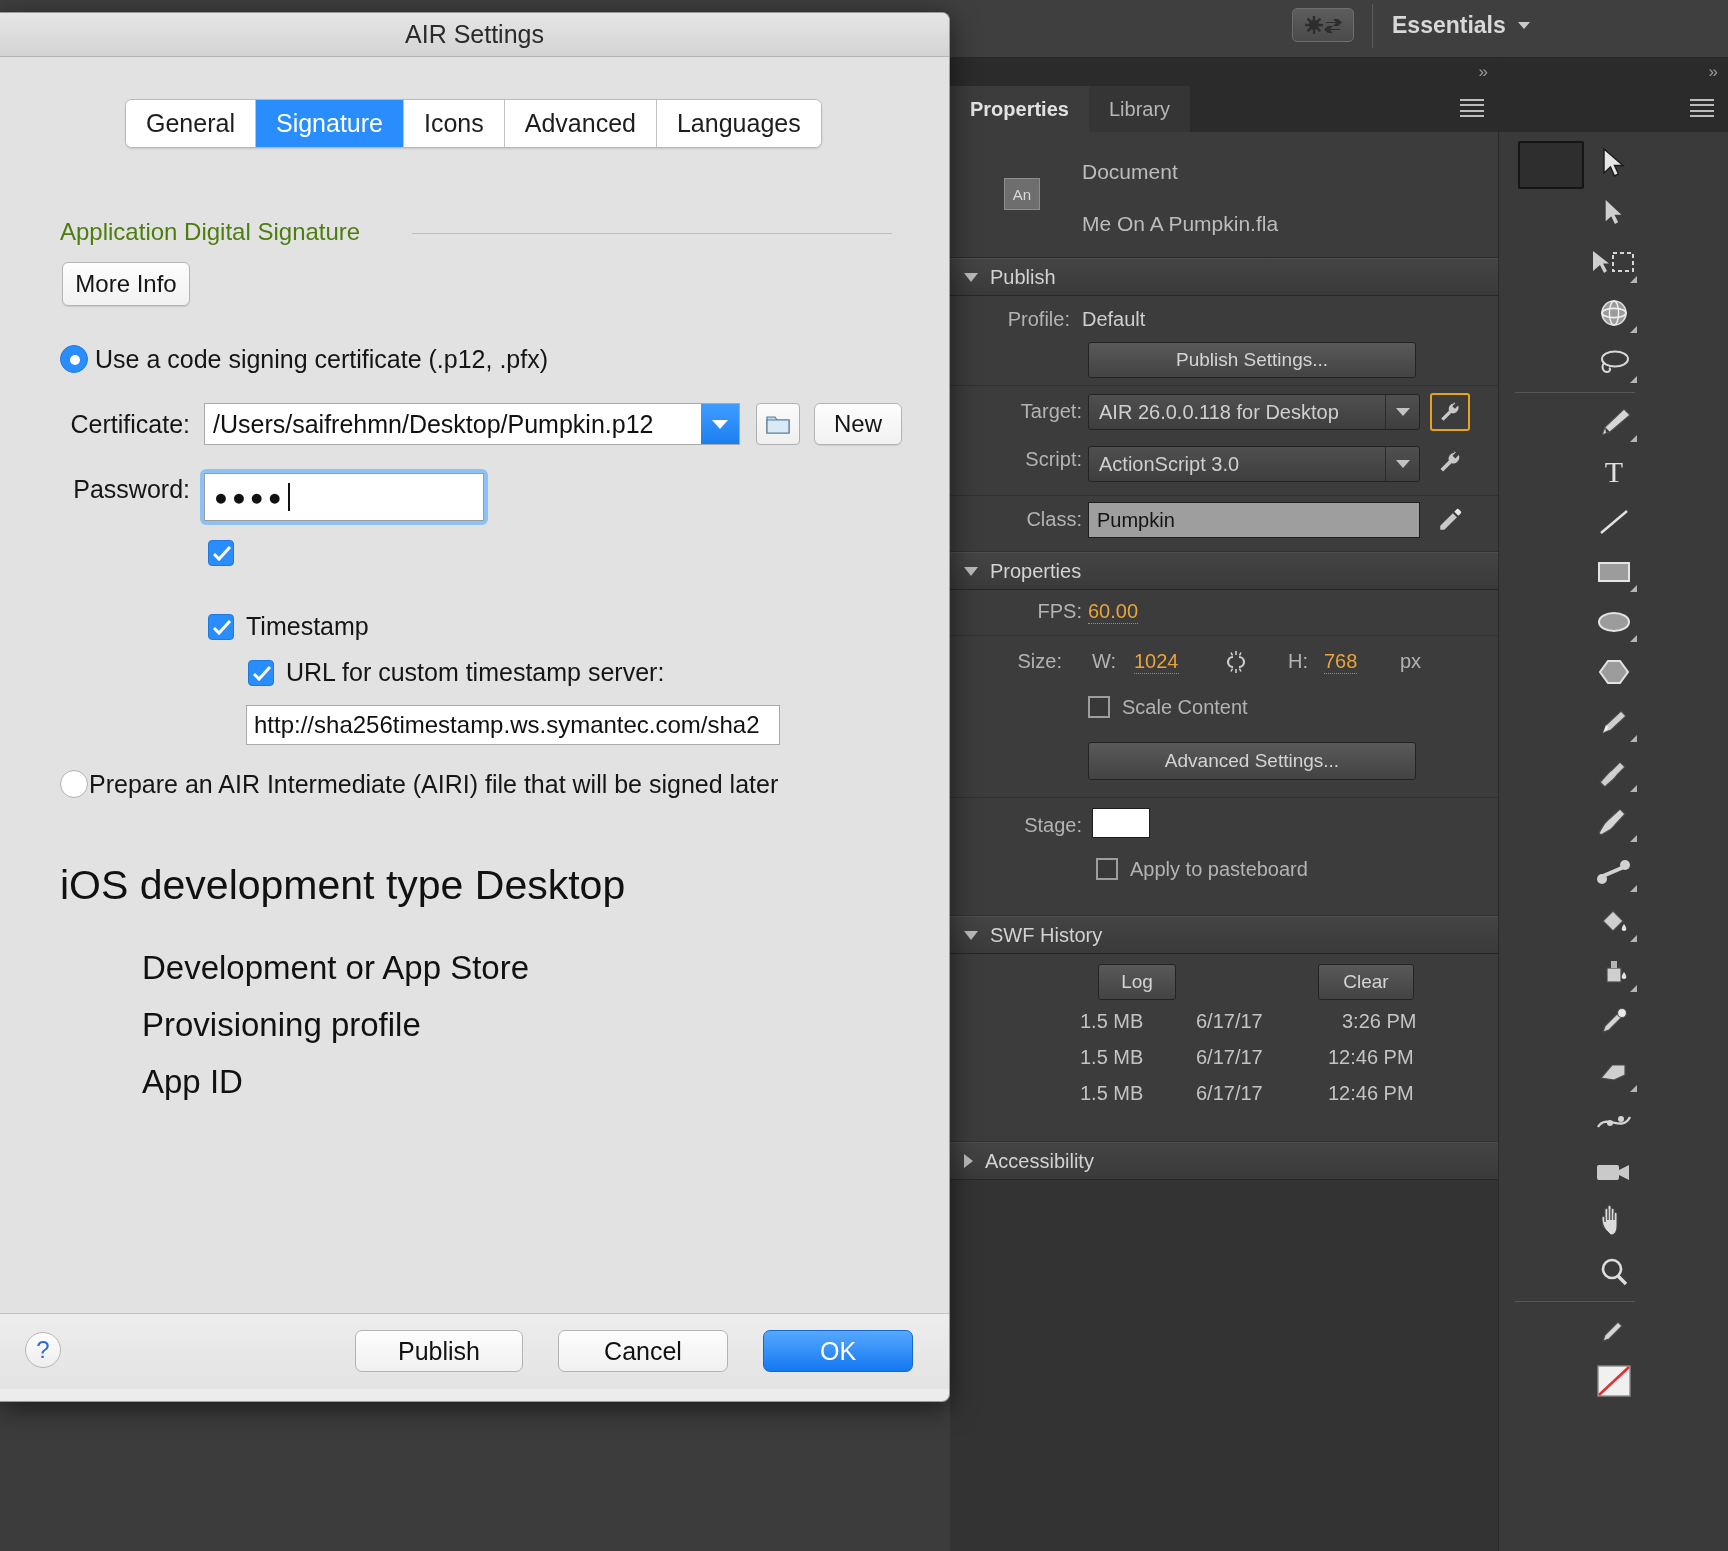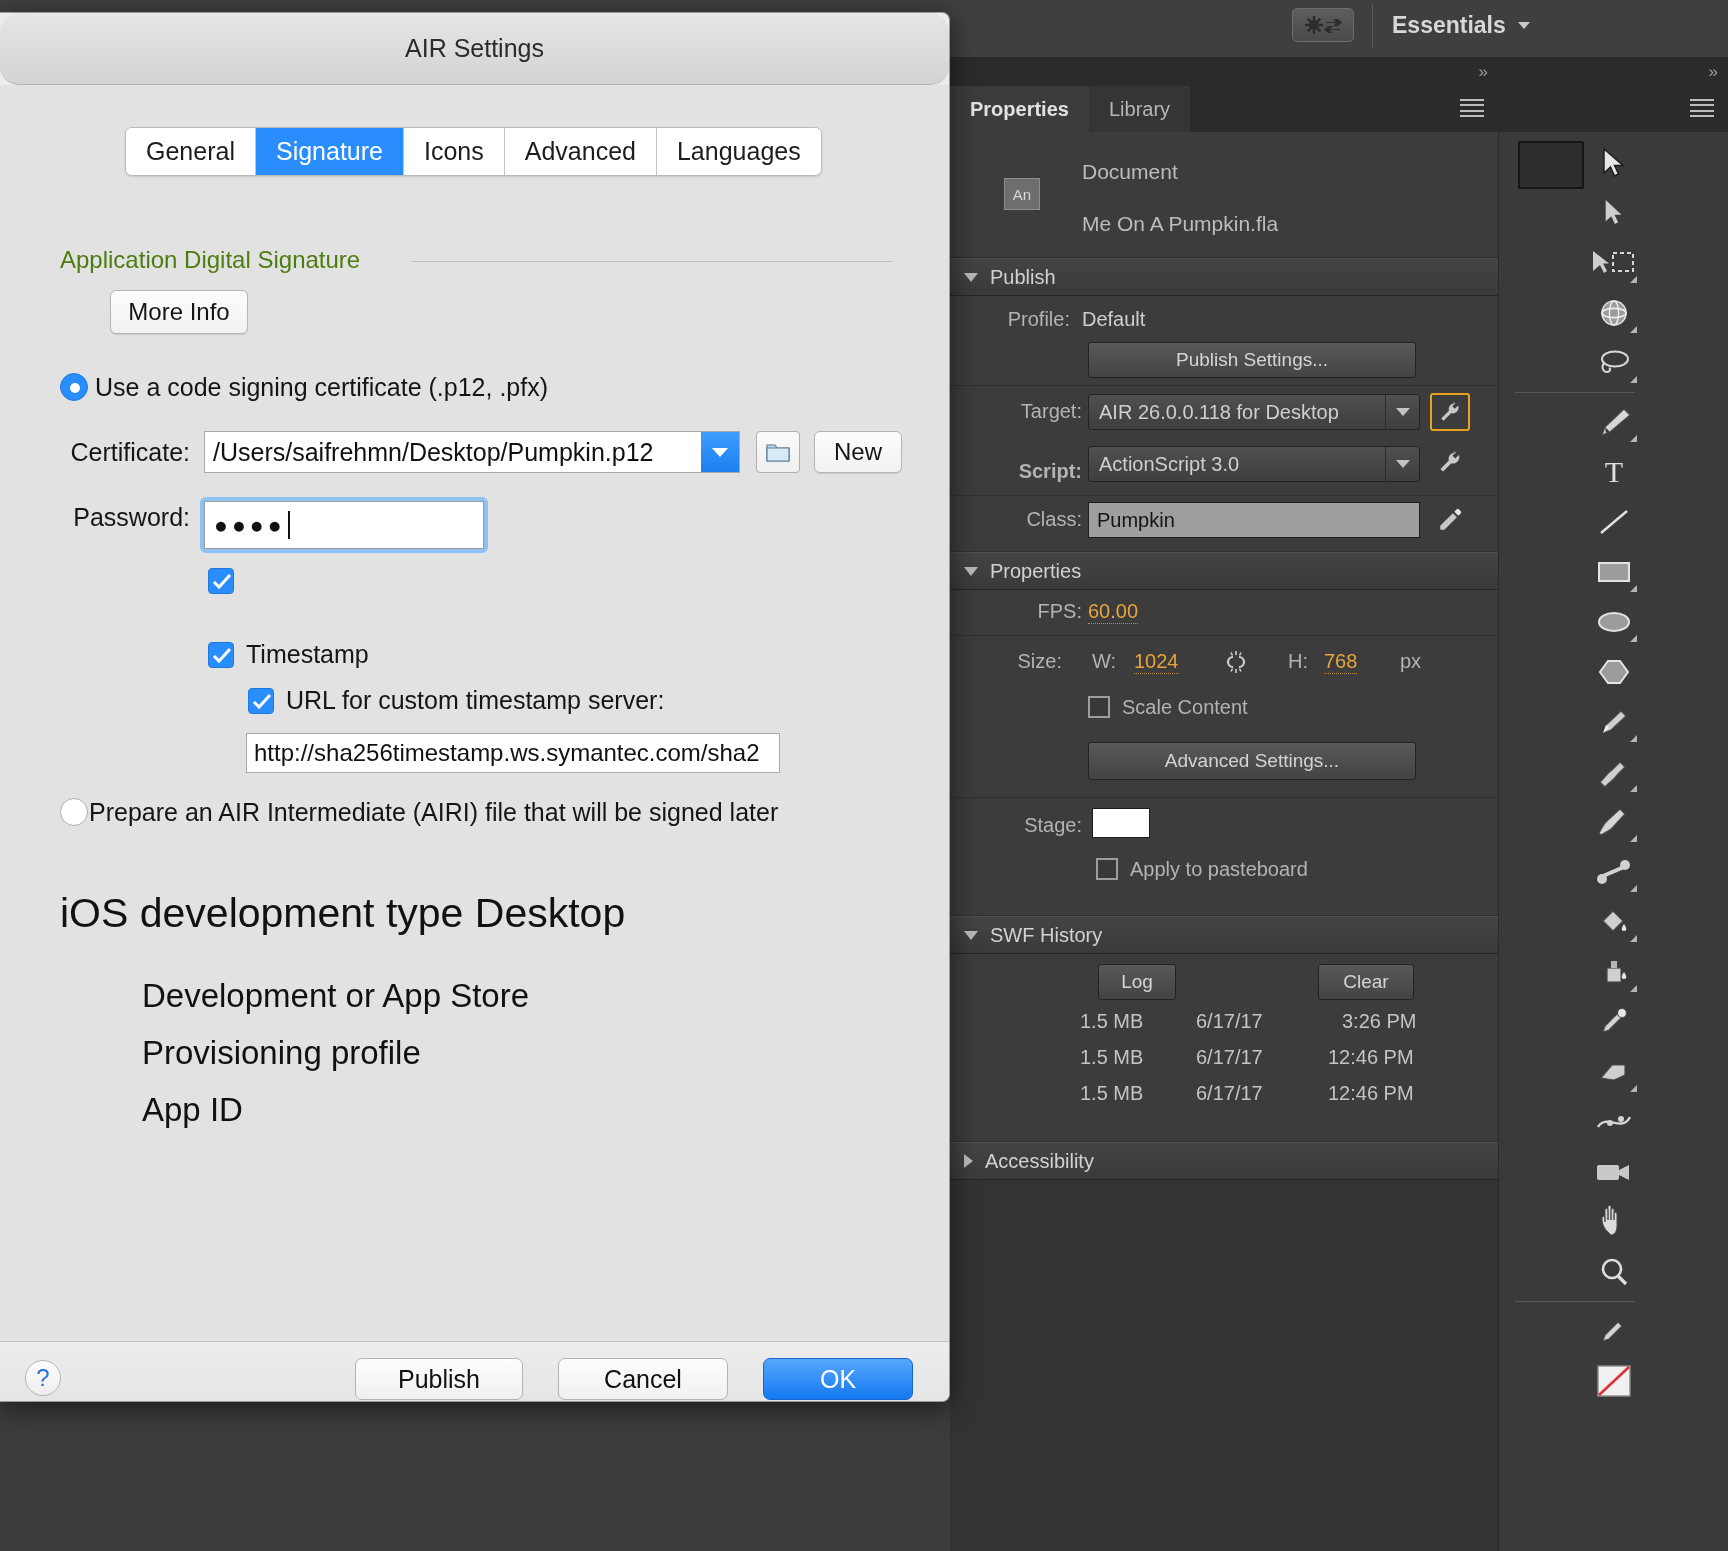--- a/index.html
+++ b/index.html
@@ -139,24 +139,24 @@
   
   .dialog {
     position: absolute; left: 0; top: 12px; width: 950px; height: 1390px;
     background: #ececec;
     border: 1px solid #9a9a9a; border-left: none;
     border-top-right-radius: 8px; border-bottom-right-radius: 8px;
     box-shadow: 0 6px 28px rgba(0,0,0,0.55);
     overflow: hidden;
   }
   .dlg-title {
-    height: 72px; background: linear-gradient(#e6e6e6, #d3d3d3);
+    height: 44px; background: linear-gradient(#e6e6e6, #d3d3d3);
     border-bottom: 1px solid #b4b4b4;
     display: flex; align-items: center; justify-content: center;
-    color: #2b2b2b; font-size: 25px; border-radius: 19px;
+    color: #2b2b2b; font-size: 25px;
   }
   .dlg-body { position: relative; height: 1256px; background: #e2e2e2; }
   .dlg-foot {
     position: relative; height: 76px;
     background: linear-gradient(#ededed, #e3e3e3); border-top: 1px solid #c2c2c2;
   }
 
   .tabs {
     position: absolute; left: 125px; top: 42px;
     display: flex; background: #fff;
@@ -310,21 +310,21 @@
         <span class="ctext">AIR 26.0.0.118 for Desktop</span>
         <span class="carrow">
             <i></i>
           </span>
       </div>
       <div class="wrench-box" style="left:480px;top:7px;">
         <svg width="24" height="24" viewBox="0 0 24 24">
           <path d="M16.2 3.4a5.6 5.6 0 0 0-5.3 7.3L3.2 18.4l2.4 2.4 7.7-7.7a5.6 5.6 0 0 0 7.3-5.3c0-.8-.2-1.5-.5-2.2l-3.2 3.2-2.6-2.6 3.2-3.2c-.7-.4-1.4-.6-2.3-.6z" fill="#c8c8c8"></path>
         </svg>
       </div>
-      <span class="plabel" style="left:0;width:132px;top:74px;font-weight:bold;">Script:</span>
+      <span class="plabel" style="left:0;width:132px;top:62px;">Script:</span>
       <div class="combo" style="left:138px;top:60px;width:332px;height:36px;">
         <span class="ctext">ActionScript 3.0</span>
         <span class="carrow">
             <i></i>
           </span>
       </div>
       <div class="wrench" style="left:487px;top:63px;">
         <svg width="26" height="26" viewBox="0 0 24 24">
           <path d="M16.2 3.4a5.6 5.6 0 0 0-5.3 7.3L3.2 18.4l2.4 2.4 7.7-7.7a5.6 5.6 0 0 0 7.3-5.3c0-.8-.2-1.5-.5-2.2l-3.2 3.2-2.6-2.6 3.2-3.2c-.7-.4-1.4-.6-2.3-.6z" fill="#c8c8c8"></path>
         </svg>
@@ -596,21 +596,21 @@
         <div class="tab">General</div>
         <div class="tab active">Signature</div>
         <div class="tab">Icons</div>
         <div class="tab">Advanced</div>
         <div class="tab">Languages</div>
       </div>
 
       <div class="sec-title">Application Digital Signature</div>
       <div class="sec-rule"></div>
 
-      <div class="btn-light" style="left:62px;top:205px;width:138px;height:44px;margin-left:48px;">More Info</div>
+      <div class="btn-light" style="left:62px;top:205px;width:128px;height:44px;">More Info</div>
 
       <div class="radio on" style="left:60px;top:288px;"></div>
       <div class="rlabel" style="left:95px;top:288px;">Use a code signing certificate (.p12, .pfx)</div>
 
       <div class="flabel" style="left:0;top:353px;width:190px;">Certificate:</div>
       <div class="combo-light" style="left:204px;top:346px;width:536px;height:42px;">
         <span class="txt">/Users/saifrehmn/Desktop/Pumpkin.p12</span>
         <span class="drop">
             <i></i>
           </span>

